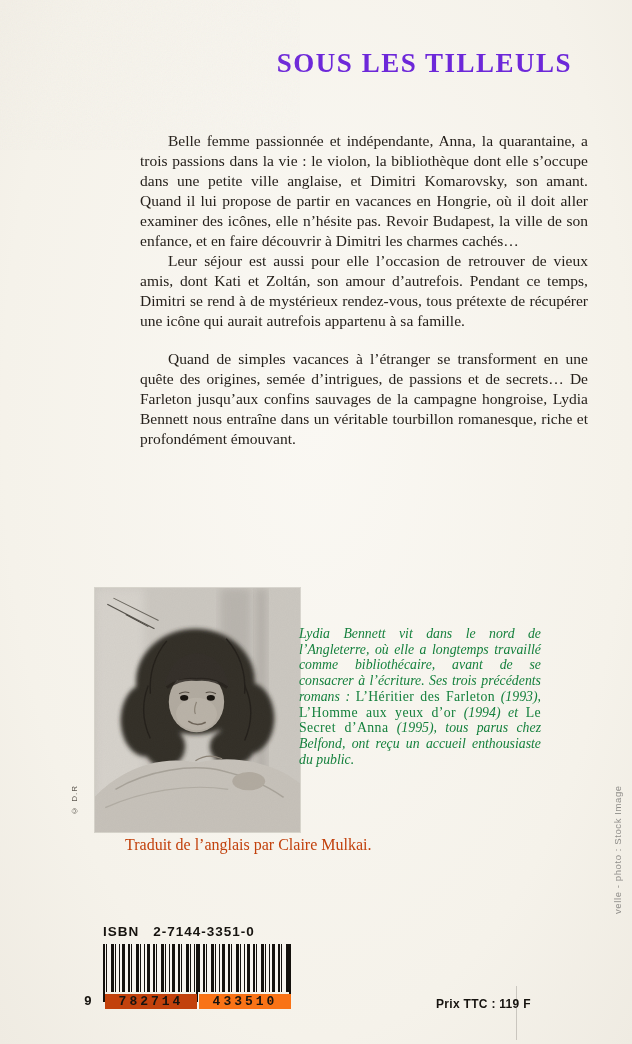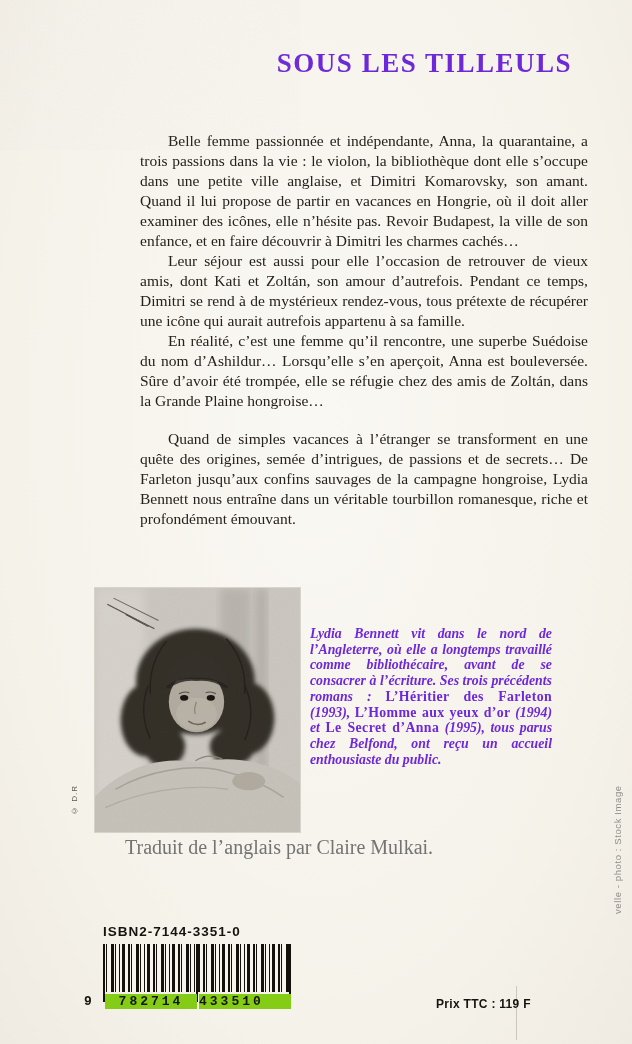--- a/index.html
+++ b/index.html
@@ -28,55 +28,55 @@
     background:#ccc8c1;
   }
   .photo-frame svg{display:block;width:100%;height:100%;}
   .photo-credit{
     position:absolute;left:70px;top:772px;height:56px;width:14px;
     writing-mode:vertical-rl;transform:rotate(180deg);
     font-family:"Liberation Sans", sans-serif;
     font-size:8px;letter-spacing:1px;color:#5c574f;text-align:center;
   }
   .bio{
-    position:absolute;left:310px;top:626px;width:242px;
+    position:absolute;left:299px;top:626px;width:242px;
     font-size:13.8px;line-height:15.7px;font-style:italic;
-    text-align:justify;color:#6d28d9;font-weight:bold;
+    text-align:justify;color:#15803d;
   }
   .bio .roman{font-style:normal;letter-spacing:.4px;}
   .translation{
-    position:absolute;left:125px;top:836px;font-size:20px;color:#737373;text-align:right;
+    position:absolute;left:125px;top:836px;font-size:16px;color:#c2410c;text-align:right;
   }
   .isbn-row{
     position:absolute;left:103px;top:924px;
     font-family:"Liberation Sans", sans-serif;
     font-size:13.5px;font-weight:700;color:#16130f;letter-spacing:1px;
   }
-  .isbn-row .isbn-value{}
+  .isbn-row .isbn-value{margin-left:14px;}
   .barcode-bars{
     position:absolute;left:103px;top:944px;width:188px;height:48px;
     background:repeating-linear-gradient(90deg,
       #14110d 0 2px, #f7f4ee 2px 3px,
       #14110d 3px 4px, #f7f4ee 4px 8px,
       #14110d 8px 11px,#f7f4ee 11px 12px,
       #14110d 12px 13px,#f7f4ee 13px 16px,
       #14110d 16px 17px,#f7f4ee 17px 19px,
       #14110d 19px 22px,#f7f4ee 22px 25px);
   }
   .guard{position:absolute;top:944px;width:2px;height:58px;background:#14110d;}
   .guard.g1{left:103px;} .guard.g2{left:196px;} .guard.g3{left:289px;}
   .barcode-digits{
     position:absolute;left:84px;top:994px;width:212px;
     font-family:"Liberation Mono", monospace;
     font-size:13px;font-weight:700;color:#16130f;
     display:flex;align-items:flex-start;
   }
   .barcode-digits .d-first{width:18px;}
-  .barcode-digits .d-left{width:92px;text-align:center;letter-spacing:3px;background:#84cc16;margin-left:3px;}
-  .barcode-digits .d-right{width:92px;text-align:left;letter-spacing:3px;background:#84cc16;margin-left:2px;}
+  .barcode-digits .d-left{width:92px;text-align:center;letter-spacing:3px;background:#c2410c;margin-left:3px;}
+  .barcode-digits .d-right{width:92px;text-align:center;letter-spacing:3px;background:#f97316;margin-left:2px;}
   .price{
     position:absolute;left:436px;top:997px;
     font-family:"Liberation Sans", sans-serif;
     font-size:12px;font-weight:700;color:#16130f;letter-spacing:.3px;
   }
   .side-credit{
     position:absolute;right:6px;top:765px;height:170px;width:14px;
     writing-mode:vertical-rl;transform:rotate(180deg);
     font-family:"Liberation Sans", sans-serif;
     font-size:9.5px;letter-spacing:.6px;color:#8f8d89;text-align:center;
@@ -90,21 +90,20 @@
   }
 </style>
 </head>
 <body>
 
 <h1 class="page-title">SOUS LES TILLEULS</h1>
 
 <div class="synopsis">
   <p>Belle femme passionnée et indépendante, Anna, la quarantaine, a trois passions dans la vie : le violon, la bibliothèque dont elle s’occupe dans une petite ville anglaise, et Dimitri Komarovsky, son amant. Quand il lui propose de partir en vacances en Hongrie, où il doit aller examiner des icônes, elle n’hésite pas. Revoir Budapest, la ville de son enfance, et en faire découvrir à Dimitri les charmes cachés…</p>
   <p>Leur séjour est aussi pour elle l’occasion de retrouver de vieux amis, dont Kati et Zoltán, son amour d’autrefois. Pendant ce temps, Dimitri se rend à de mystérieux rendez-vous, tous prétexte de récupérer une icône qui aurait autrefois appartenu à sa famille.</p>
-  <p>En réalité, c’est une femme qu’il rencontre, une superbe Suédoise du nom d’Ashildur… Lorsqu’elle s’en aperçoit, Anna est bouleversée. Sûre d’avoir été trompée, elle se réfugie chez des amis de Zoltán, dans la Grande Plaine hongroise…</p>
   <p class="after-gap">Quand de simples vacances à l’étranger se transforment en une quête des origines, semée d’intrigues, de passions et de secrets… De Farleton jusqu’aux confins sauvages de la campagne hongroise, Lydia Bennett nous entraîne dans un véritable tourbillon romanesque, riche et profondément émouvant.</p>
 </div>
 
 <div class="photo-frame">
   <svg viewBox="0 0 200 240" preserveAspectRatio="none">
     <defs>
       <filter id="soft">
           <feGaussianBlur stdDeviation="2.2"></feGaussianBlur>
         </filter>
       <filter id="soft2">

